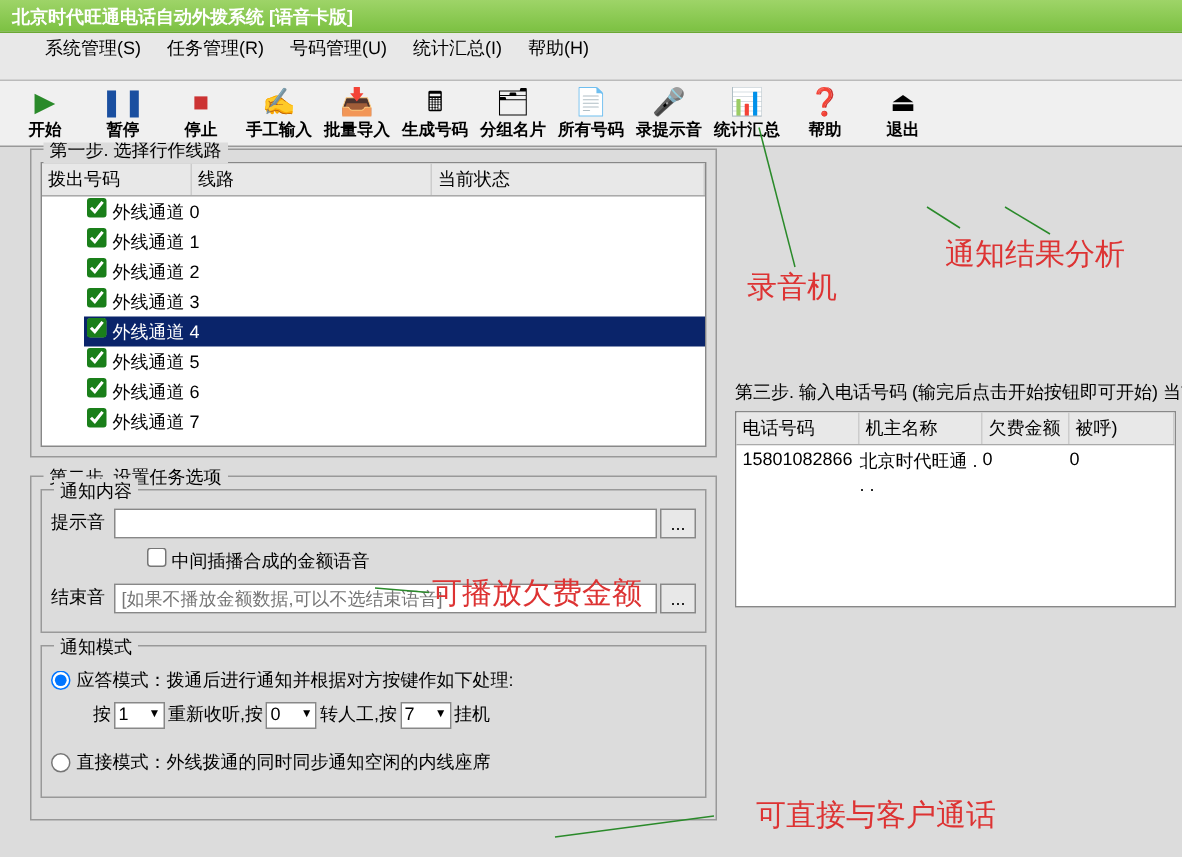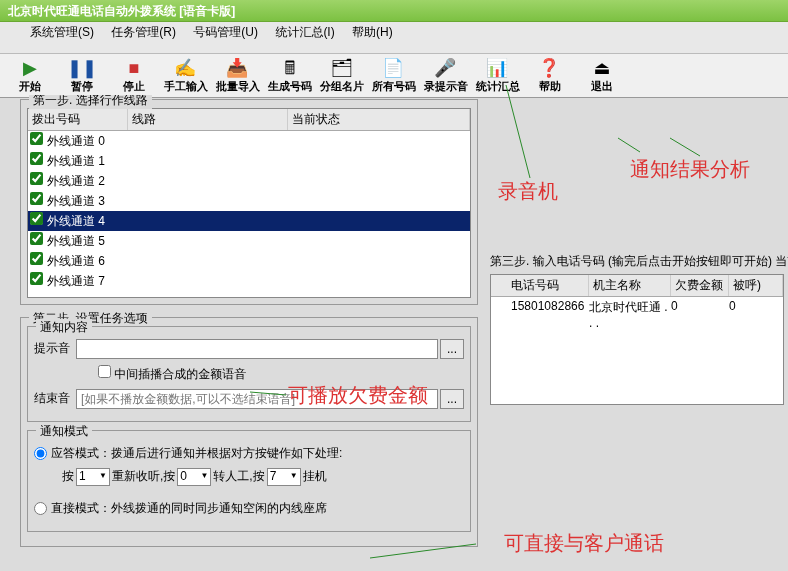--- a/index.html
+++ b/index.html
@@ -12,41 +12,41 @@
 .tool .ic { font-size: 18px; height: 22px; line-height: 22px; }
 .tool .lbl { font-size: 11px; font-weight: bold; }
 .content { display: flex; position: absolute; top: 86px; left: 0; right: 0; bottom: 0; align-items: center; }
 .left { width: 486px; padding: 4px 8px 4px 20px; overflow: hidden; }
 .right { flex: 1; padding: 4px 4px 4px 4px; overflow: hidden; position: relative; }
 .group { border: 1px solid #999; margin-bottom: 12px; padding: 8px 6px 6px 6px; position: relative; background: #dcdcdc; }
 .group > .legend { position: absolute; top: -8px; left: 8px; background: #dcdcdc; padding: 0 4px; }
 .tbl { background: #fff; border: 1px solid #888; width: 100%; }
 .thead { display: flex; background: #e8e8e8; border-bottom: 1px solid #aaa; }
 .th { padding: 2px 4px; border-right: 1px solid #ccc; font-weight: normal; }
-.rowwrap { height: 166px; overflow-y: scroll; }
+.rowwrap { height: 166px; overflow-y: scroll; margin-left: 28px; }
 .row { display: flex; align-items: center; padding: 1px 2px; }
 .row.sel { background: #0a246a; color: #fff; }
 .row input[type=checkbox] { margin-right: 4px; accent-color: #1a7f1a; }
 .c1 { width: 160px; } .c2 { width: 100px; } .c3 { flex: 1; }
 .subgroup { border: 1px solid #999; padding: 8px 6px; position: relative; margin-bottom: 8px; }
 .subgroup > .legend { position: absolute; top: -8px; left: 8px; background: #dcdcdc; padding: 0 4px; }
 .fldrow { display: flex; align-items: center; margin: 4px 0; }
 .fldrow label { width: 42px; }
 .fldrow input[type=text] { flex: 1; height: 20px; border: 1px solid #888; background: #fff; padding: 0 4px; }
 .fldrow .btn3 { width: 24px; height: 20px; border: 1px solid #888; background: #e8e8e8; margin-left: 2px; text-align: center; line-height: 18px; }
 .chkrow { margin: 6px 0 6px 64px; }
 .radio-line { margin: 6px 0; display: flex; align-items: center; flex-wrap: wrap; }
 .radio-line input[type=radio] { margin-right: 4px; }
 .numsel { width: 34px; height: 18px; border: 1px solid #888; background: #fff; display: inline-block; margin: 0 2px; text-align: left; padding: 0 2px; position: relative; }
 .numsel::after { content: '▼'; font-size: 8px; position: absolute; right: 2px; top: 2px; }
 .step3lbl { font-size: 12px; margin-bottom: 4px; white-space: nowrap; }
 .rtbl { background: #fff; border: 1px solid #888; width: 100%; }
 .rthead { display: flex; background: #e8e8e8; border-bottom: 1px solid #aaa; }
 .rth { padding: 2px 4px; border-right: 1px solid #ccc; }
-.rc1 { width: 82px; margin-left: 16px; } .rc2 { width: 82px; } .rc3 { width: 58px; } .rc4 { flex: 1; }
+.rc1 { width: 82px; } .rc2 { width: 82px; } .rc3 { width: 58px; } .rc4 { flex: 1; }
 .rbody { height: 107px; background: #fff; }
 .rrow { display: flex; padding: 2px 0; }
 .anno { position: absolute; color: #d33; font-size: 20px; font-family: KaiTi, serif; pointer-events: none; }
 .anno-line { position: absolute; pointer-events: none; }
 </style>
 </head>
 <body>
 
 <div class="titlebar">北京时代旺通电话自动外拨系统 [语音卡版]</div>
 

